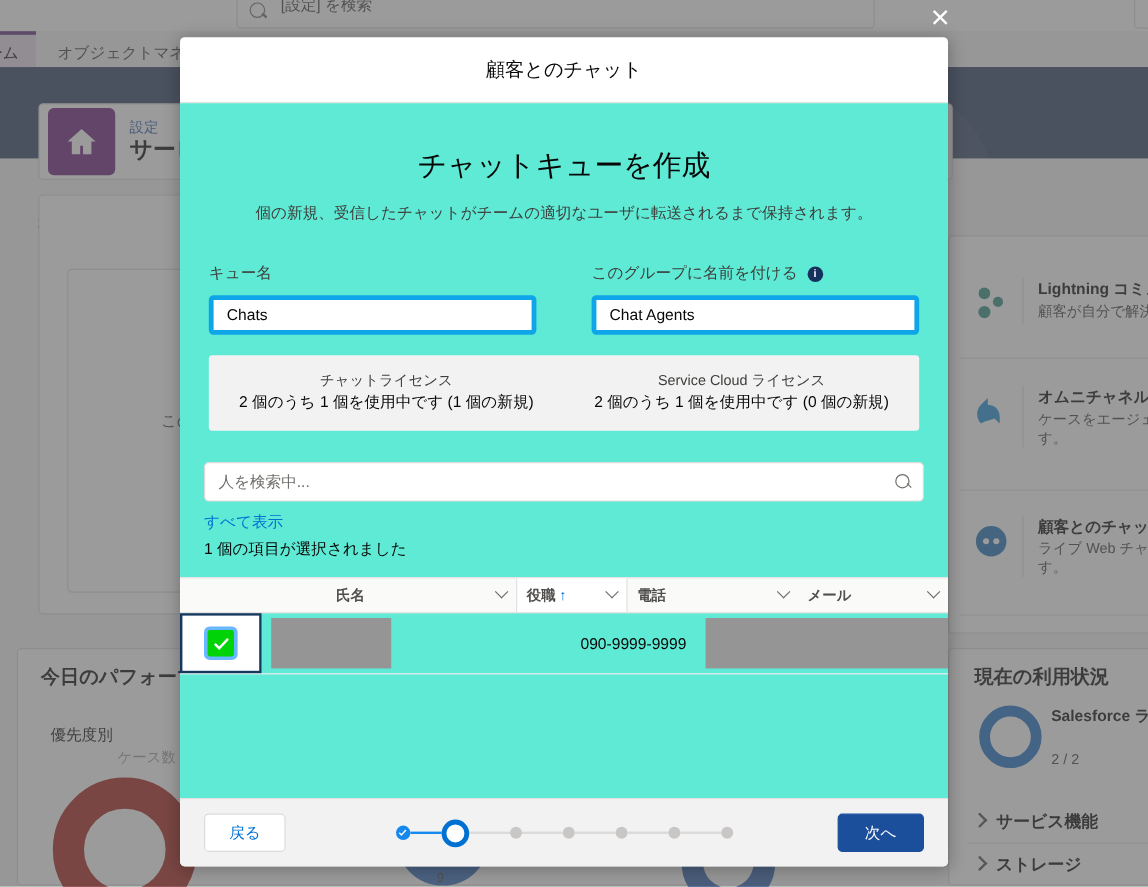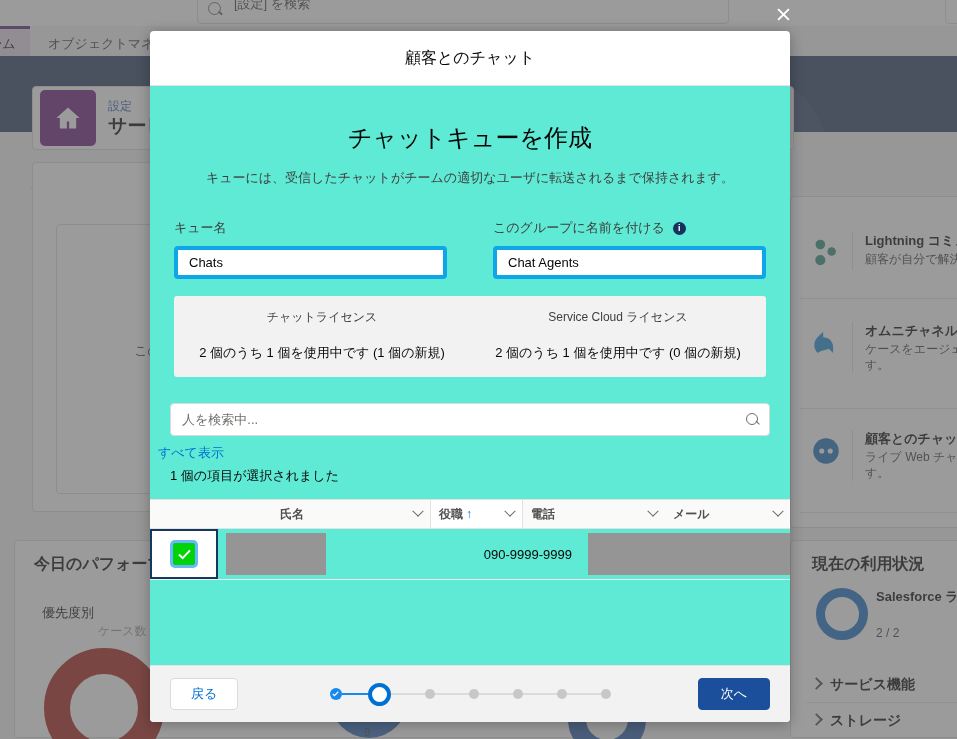--- a/index.html
+++ b/index.html
@@ -86,29 +86,29 @@
 
   .fields{display:flex;padding:0 24px;margin-top:32px;gap:46px;}
   .field{flex:1;}
   .f-label{font-size:13px;color:#3e3e3c;display:flex;align-items:center;gap:8px;}
   .info-i{width:13px;height:13px;border-radius:50%;background:#16325c;color:#fff;font-size:9px;font-weight:bold;display:inline-flex;align-items:center;justify-content:center;line-height:1;cursor:pointer;}
   .f-input{margin-top:9px;width:100%;height:33px;box-sizing:border-box;border:4px solid #0ea5e9;border-radius:4px;padding:0 11px;font-size:13px;color:#080707;font-family:inherit;background:#fff;}
 
   .lic{margin:17px 24px 0;background:#f3f2f2;border-radius:3px;display:flex;padding:13px 0 15px;}
   .lic-col{flex:1;text-align:center;}
   .lic-t{font-size:12px;color:#3e3e3c;}
-  .lic-v{font-size:13px;color:#080707;margin-top:18px;}
+  .lic-v{font-size:13px;color:#080707;margin-top:0;}
 
   .searchwrap{margin:26px 20px 0;position:relative;}
   .search-input{width:100%;height:33px;box-sizing:border-box;border:1px solid #dddbda;border-radius:4px;padding:0 32px 0 11px;font-size:13px;color:#080707;font-family:inherit;background:#fff;}
   .search-input::placeholder{color:#706e6b;}
   .mag2{position:absolute;right:12px;top:10px;width:10px;height:10px;border:1.4px solid #706e6b;border-radius:50%;pointer-events:none;}
   .mag2:after{content:"";position:absolute;left:8px;top:8px;width:5px;height:1.4px;background:#706e6b;transform:rotate(45deg);}
 
-  .showall{margin:8px 0 0 8px;font-size:13px;color:#0070d2;text-decoration:none;display:inline-block;cursor:pointer;}
+  .showall{margin:8px 0 0 20px;font-size:13px;color:#0070d2;text-decoration:none;display:inline-block;cursor:pointer;}
   .selcount{margin:5px 0 0 20px;font-size:13px;color:#080707;}
 
   .grey-band{position:absolute;left:0;right:0;top:381px;height:114px;background:#f3f2f2;z-index:-1;}
 
   .thead{margin-top:14px;display:flex;height:28px;align-items:center;border-top:1px solid #e4e2e0;border-bottom:1px solid #e4e2e0;background:#fafaf9;font-size:12px;font-weight:bold;color:#514f4d;}
   .th{display:flex;align-items:center;box-sizing:border-box;height:100%;padding:0 8px;}
   .th.c0{width:80px;}
   .th.c1{width:200px;justify-content:space-between;padding-left:50px;}
   .th.c2{width:93px;justify-content:space-between;background:#fff;border-left:1px solid #e4e2e0;border-right:1px solid #e4e2e0;}
   .th.c3{width:142px;justify-content:space-between;}
@@ -259,21 +259,21 @@
 <div id="modal">
 
   <div class="m-head">
     <div class="m-head-t">顧客とのチャット</div>
   </div>
 
   <div class="m-body">
     <div class="grey-band"></div>
 
     <h1 class="m-title">チャットキューを作成</h1>
-    <p class="m-sub">キューには、受信したチャットがチームの適切なユーザに転送されるまで保持されます。</p>
+    <p class="m-sub">個の新規、受信したチャットがチームの適切なユーザに転送されるまで保持されます。</p>
 
     <div class="fields">
       <div class="field">
         <div class="f-label">
           <span>キュー名</span>
         </div>
         <input class="f-input" value="Chats" style="">
       </div>
       <div class="field">
         <div class="f-label">

